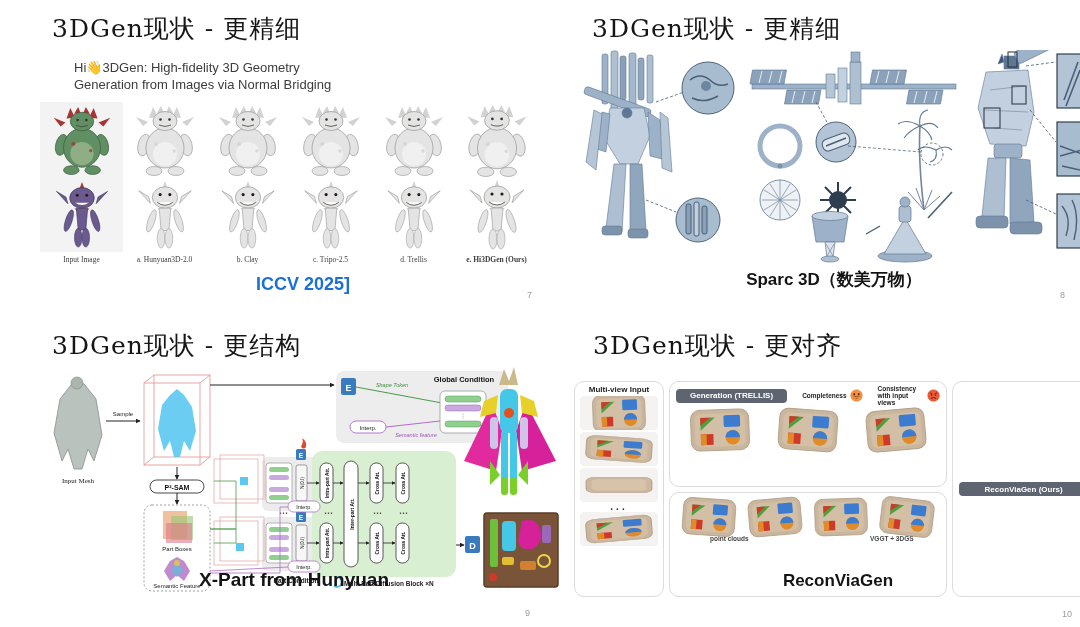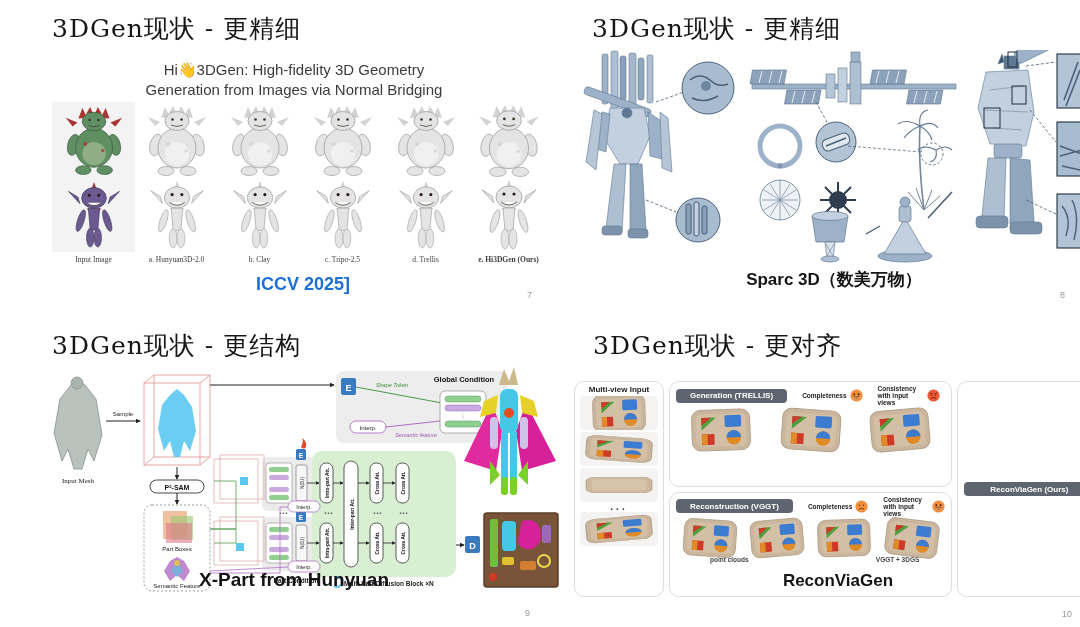--- a/index.html
+++ b/index.html
@@ -6,23 +6,23 @@
   body{width:1080px;height:627px;position:relative;overflow:hidden;
        font-family:"Liberation Sans",sans-serif;color:#1a1a1a;}
   .quad{position:absolute;width:540px;height:313px;background:#fff;margin-left:24px;}
   .q-tl{left:0;top:0;} .q-tr{left:540px;top:0;}
   .q-bl{left:0;top:313px;height:314px;} .q-br{left:544px;top:313px;height:314px;}
   .slide-title{position:absolute;left:28px;top:12px;font-family:"DejaVu Serif","Liberation Serif",serif;
        font-size:25px;letter-spacing:1px;color:#161616;white-space:nowrap;}
   .pagenum{position:absolute;font-size:9px;color:#9a9a9a;}
   .caption{position:absolute;left:0;width:100%;text-align:center;font-weight:bold;font-size:17px;color:#141414;}
   
-  .paper-title{position:absolute;left:50px;top:60px;width:440px;text-align:center;
-       font-size:15px;line-height:1.3;color:#3c3c3c;font-weight:500;}
-  .monster-grid{position:absolute;left:28px;top:102px;width:498px;}
+  .paper-title{position:absolute;left:50px;top:60px;width:440px;
+       font-size:13px;line-height:1.3;color:#3c3c3c;font-weight:500;}
+  .monster-grid{position:absolute;left:16px;top:102px;width:498px;}
   .mrow{display:flex;}
   .mcell{width:83px;height:75px;display:flex;align-items:center;justify-content:center;}
   .mcell.input{background:#f3f3f3;}
   .mlabels{display:flex;margin-top:3px;}
   .mlabels span{width:83px;text-align:center;font-size:7.5px;color:#3d3d3d;
        font-family:"Liberation Serif",serif;}
   .mlabels span.ours{font-weight:bold;}
   .venue{position:absolute;left:30px;top:274px;width:498px;text-align:center;
        font-size:18px;font-weight:bold;}
   
@@ -632,35 +632,20 @@
             </svg>
           <svg width="62" height="46" viewBox="0 0 64 46" class="r2">
               <use href="#tray"></use>
             </svg>
           <svg width="62" height="46" viewBox="0 0 64 46" class="r3">
               <use href="#tray"></use>
             </svg>
         </div>
       </div>
       <div class="panel sub-panel">
-        <div class="sub-head">
-          <span class="pill">Reconstruction (VGGT)</span>
-          <span class="emo">
-            <span class="lbl one">Completeness</span>
-            <svg width="13" height="13">
-                <use href="#face-sad"></use>
-              </svg>
-          </span>
-          <span class="emo">
-            <span class="lbl">Consistency with input views</span>
-            <svg width="13" height="13">
-                <use href="#face-happy"></use>
-              </svg>
-          </span>
-        </div>
         <div class="renders">
           <svg width="56" height="40" viewBox="0 0 64 46" class="r2">
               <use href="#tray"></use>
             </svg>
           <svg width="56" height="40" viewBox="0 0 64 46" class="r3">
               <use href="#tray"></use>
             </svg>
           <svg width="56" height="40" viewBox="0 0 64 46" class="r1">
               <use href="#tray"></use>
             </svg>

